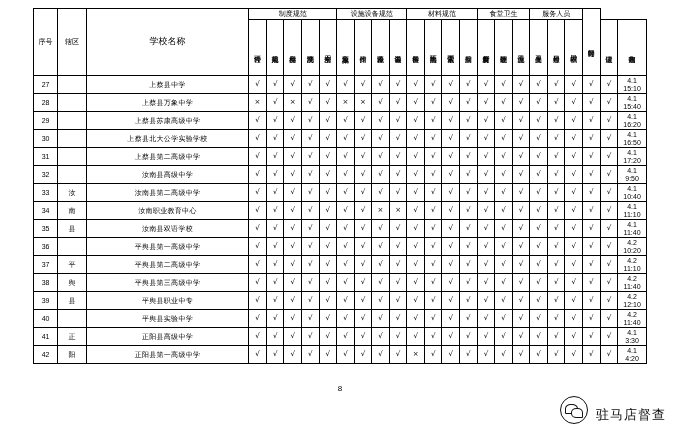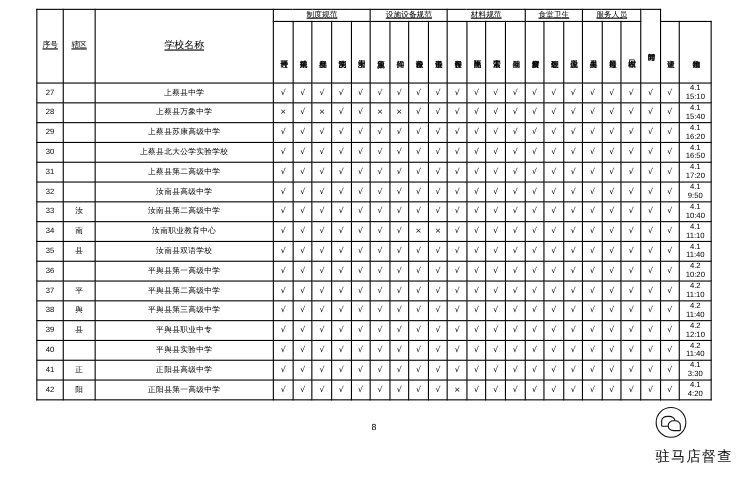--- a/index.html
+++ b/index.html
@@ -24,21 +24,21 @@
     text-align:center;
     vertical-align:middle;
     padding:0;
     font-size:7px;
     line-height:1.05;
     color:#000;
     background:#fff;
   }
 
   
-  .grp{height:11px;font-size:7.5px;text-decoration:underline;}
+  .grp{height:11px;font-size:7.5px;}
   .vhead{
     height:56px;
     font-size:7.5px;
   }
   .vtext{
     writing-mode:vertical-rl;
     text-orientation:upright;
     letter-spacing:0px;
     display:inline-block;
     line-height:1.0;
@@ -60,23 +60,22 @@
     text-align:center;
     font-size:8px;
     color:#000;
   }
 
   .footer{
     position:absolute;
     right:14px;
     bottom:10px;
     display:flex;
-    align-items:flex-start;
+    align-items:flex-end;
     gap:8px;
-    flex-direction:column;
   }
   .wxicon{
     width:26px;height:26px;
     border:1.6px solid #111;
     border-radius:50%;
     position:relative;
     flex:0 0 auto;
   }
   .wxicon:before{
     content:"";

